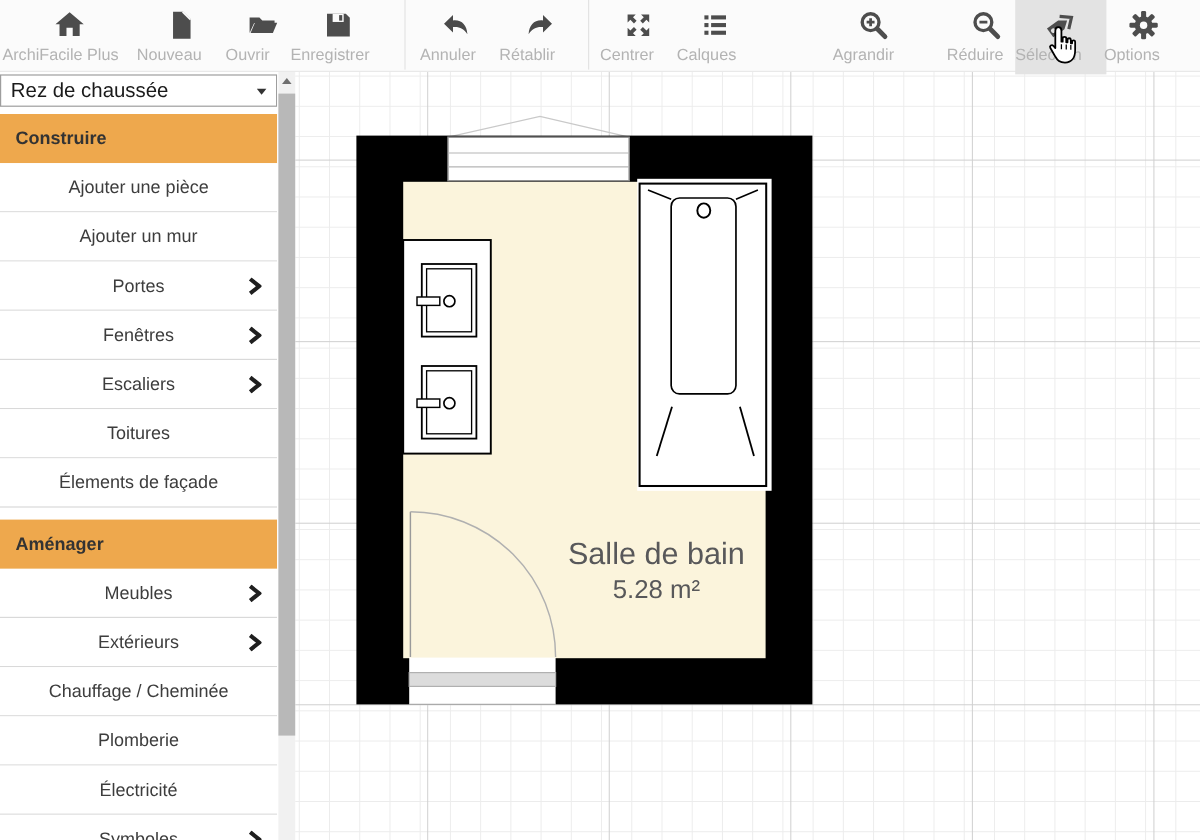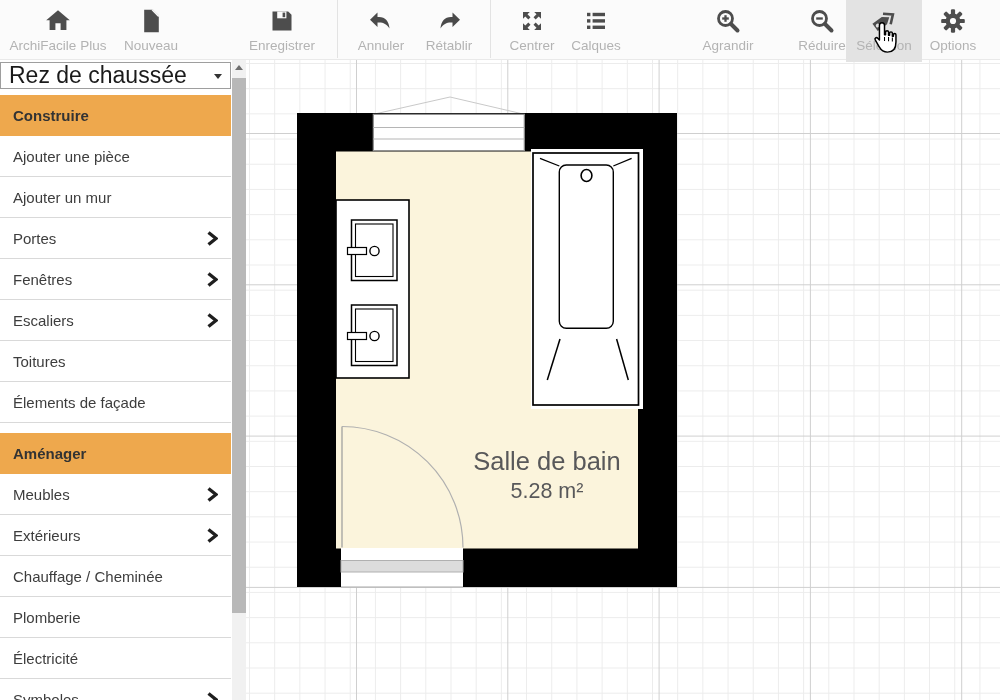--- a/index.html
+++ b/index.html
@@ -3,41 +3,41 @@
 <meta charset="utf-8">
 <style>
   html,body{margin:0;padding:0;width:1000px;height:700px;overflow:hidden;
     font-family:"Liberation Sans",sans-serif;background:#fff;}
   *{box-sizing:border-box;}
 
   
   .toolbar{position:absolute;left:0;top:0;width:1000px;height:60px;background:#fbfbfb;
     border-bottom:1px solid #e9e9e9;z-index:30;}
   .tb-btn{position:absolute;top:0;height:60px;display:flex;flex-direction:column;
-    align-items:center;padding-top:6px;cursor:pointer;}
+    padding-top:6px;cursor:pointer;}
   .tb-btn.active{background:#e3e3e3;height:62px;}
   .tb-icon{height:30px;display:flex;align-items:center;justify-content:center;}
   .tb-label{font-size:13.5px;color:#b3b3b3;margin-top:2px;white-space:nowrap;}
   .tb-divider{position:absolute;top:0;width:1px;height:58px;background:#e3e3e3;}
   .hand-cursor{position:absolute;left:26px;top:21px;z-index:40;}
 
   
   .sidebar{position:absolute;left:0;top:60px;width:231px;height:640px;background:#fff;
     overflow:hidden;z-index:20;}
   .floor-select{margin-top:2px;height:27px;width:231px;border:1px solid #9e9e9e;
-    background:#fff;display:flex;align-items:center;padding:0 8px;font-size:23px;color:#1a1a1a;
+    background:#fff;display:flex;align-items:center;padding:0 8px;font-size:17px;color:#1a1a1a;
     cursor:pointer;position:relative;}
   .floor-caret{position:absolute;right:8px;top:11px;width:0;height:0;
     border-left:4px solid transparent;border-right:4px solid transparent;border-top:5px solid #333;}
   .menu{margin-top:6px;}
   .menu-header{height:41px;background:#eea84d;display:flex;align-items:center;
     padding:16px 13px;font-size:15px;font-weight:bold;color:#333;cursor:pointer;}
   .menu-gap{height:10px;background:#fff;}
   .menu-item{height:41px;border-bottom:1px solid #d9d9d9;display:flex;align-items:center;
-    padding:0 13px;font-size:15px;color:#3d3d3d;position:relative;cursor:pointer;background:#fff;}
+    padding:0 13px;font-size:15px;color:#3d3d3d;position:relative;cursor:pointer;background:#fff;justify-content:center;}
   .chevron{position:absolute;right:13px;top:13px;}
 
   
   .scrollbar{position:absolute;left:232px;top:60px;width:14px;height:640px;background:#f1f1f1;z-index:25;}
   .scroll-up{height:15px;display:flex;align-items:center;justify-content:center;cursor:pointer;}
   .scroll-up-arrow{width:0;height:0;border-left:4px solid transparent;border-right:4px solid transparent;
     border-bottom:5px solid #6f6f6f;}
   .scroll-thumb{position:absolute;left:0;top:18px;width:14px;height:535px;background:#b8b8b8;cursor:pointer;}
 
   
@@ -70,20 +70,29 @@
   <div class="tb-btn" style="left:114px;width:74px">
     <span class="tb-icon">
       <svg width="26" height="26" viewBox="0 0 26 26">
           <path d="M6.2 1.8 H15 L20.8 7.6 V24.2 H6.2 Z" fill="#4d4d4d"></path>
           <path d="M14.2 1.8 L20.8 8.4" stroke="#fbfbfb" stroke-width="1.6"></path>
         </svg>
     </span>
     <span class="tb-label">Nouveau</span>
   </div>
 
+  <div class="tb-btn" style="left:188px;width:62px">
+    <span class="tb-icon">
+      <svg width="26" height="26" viewBox="0 0 26 26" fill="#4d4d4d">
+          <path d="M2 19.5 V6.5 H10.2 L12.6 9 H22.8 V11.2 H5.8 Z"></path>
+          <path d="M2.8 19.5 L6.4 11 H25 L21.4 19.5 Z"></path>
+        </svg>
+    </span>
+    <span class="tb-label">Ouvrir</span>
+  </div>
 
   <div class="tb-btn" style="left:242px;width:80px">
     <span class="tb-icon">
       <svg width="26" height="26" viewBox="0 0 26 26">
           <path d="M3.5 3.5 H19.2 L22.5 6.8 V22.5 H3.5 Z" fill="#4d4d4d"></path>
           <rect x="8.2" y="3.5" width="9.2" height="6.8" fill="#fbfbfb"></rect>
           <rect x="13.6" y="4.6" width="2.6" height="4.6" fill="#4d4d4d"></rect>
         </svg>
     </span>
     <span class="tb-label">Enregistrer</span>

